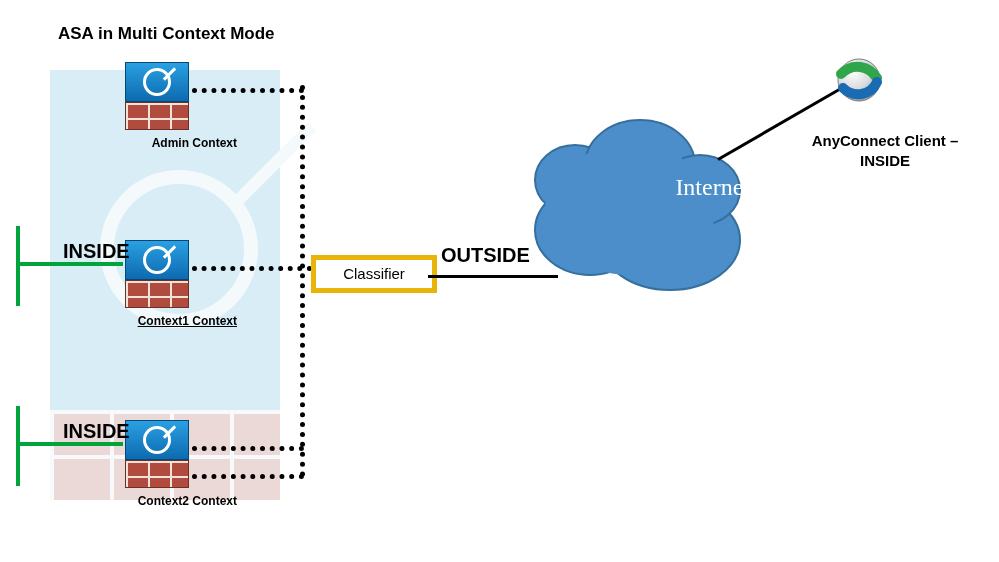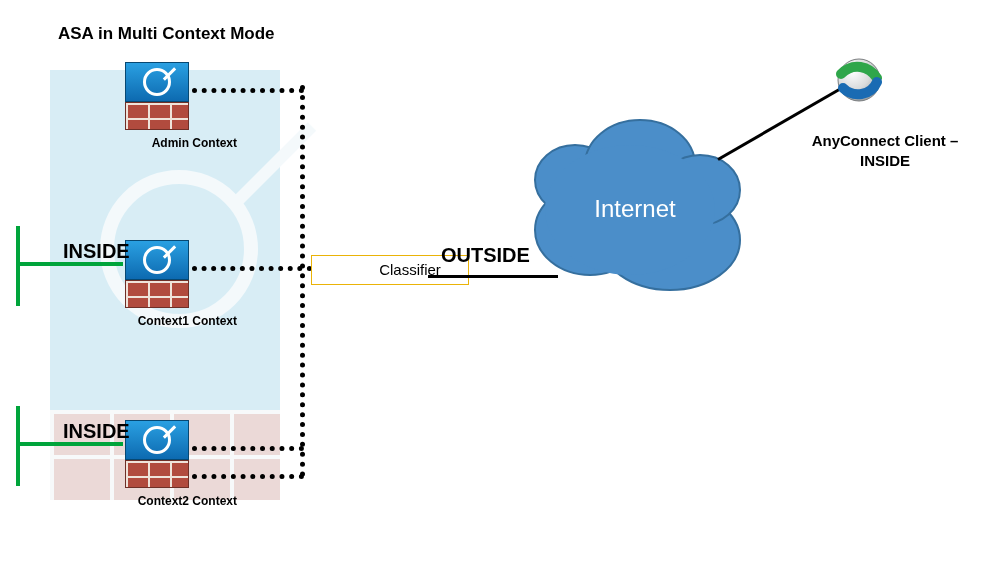--- a/index.html
+++ b/index.html
@@ -99,49 +99,49 @@
     font-size:12px;
     font-weight:600;
     color:#000;
   }
 
   
   .classifier-box{
     position:absolute;
     left:311px; top:255px;
     width:116px; height:28px;
-    border:1px solid #eab308;
+    border:5px solid #eab308;
     background:#fff;
     text-align:center;
     line-height:28px;
     font-size:15px;
-    padding-left:40px;
   }
 
   
   .zone-label{
     position:absolute;
     font-weight:700;
     font-size:20px;
     color:#000;
   }
 
   
   .cloud{
     position:absolute;
     left:520px; top:110px;
     width:230px; height:190px;
   }
   .cloud .text{
     position:absolute;
-    left:0; top:85px;
+    left:0; top:64px;
     width:230px;
-    text-align:center;
+    text-align:right;
     color:#fff;
     font-size:24px;
+    font-family:Liberation Serif, serif;
   }
 
   
   .ac-client{
     position:absolute;
     left:835px; top:56px;
     width:48px; height:48px;
   }
   .ac-label{
     position:absolute;
@@ -208,21 +208,21 @@
 </div>
 <div class="fw-label" style="left:77px; top:136px;">Admin Context</div>
 <div class="dots-h" style="left:192px; top:88px; width:112px;"></div>
 
 <div class="fw" style="left:125px; top:240px;">
   <div class="cube"></div>
     <div class="glass-sm"></div>
     <div class="handle-sm"></div>
     <div class="bricks-sm"></div>
 </div>
-<div class="fw-label" style="left:77px; top:314px;">Context1 Context</div>
+<div class="fw-label" style="left:77px; top:314px;text-decoration:underline;">Context1 Context</div>
 <div class="dots-h" style="left:192px; top:266px; width:120px;"></div>
 
 <div class="fw" style="left:125px; top:420px;">
   <div class="cube"></div>
     <div class="glass-sm"></div>
     <div class="handle-sm"></div>
     <div class="bricks-sm"></div>
 </div>
 <div class="fw-label" style="left:77px; top:494px;">Context2 Context</div>
 <div class="dots-h" style="left:192px; top:446px; width:112px;"></div>

